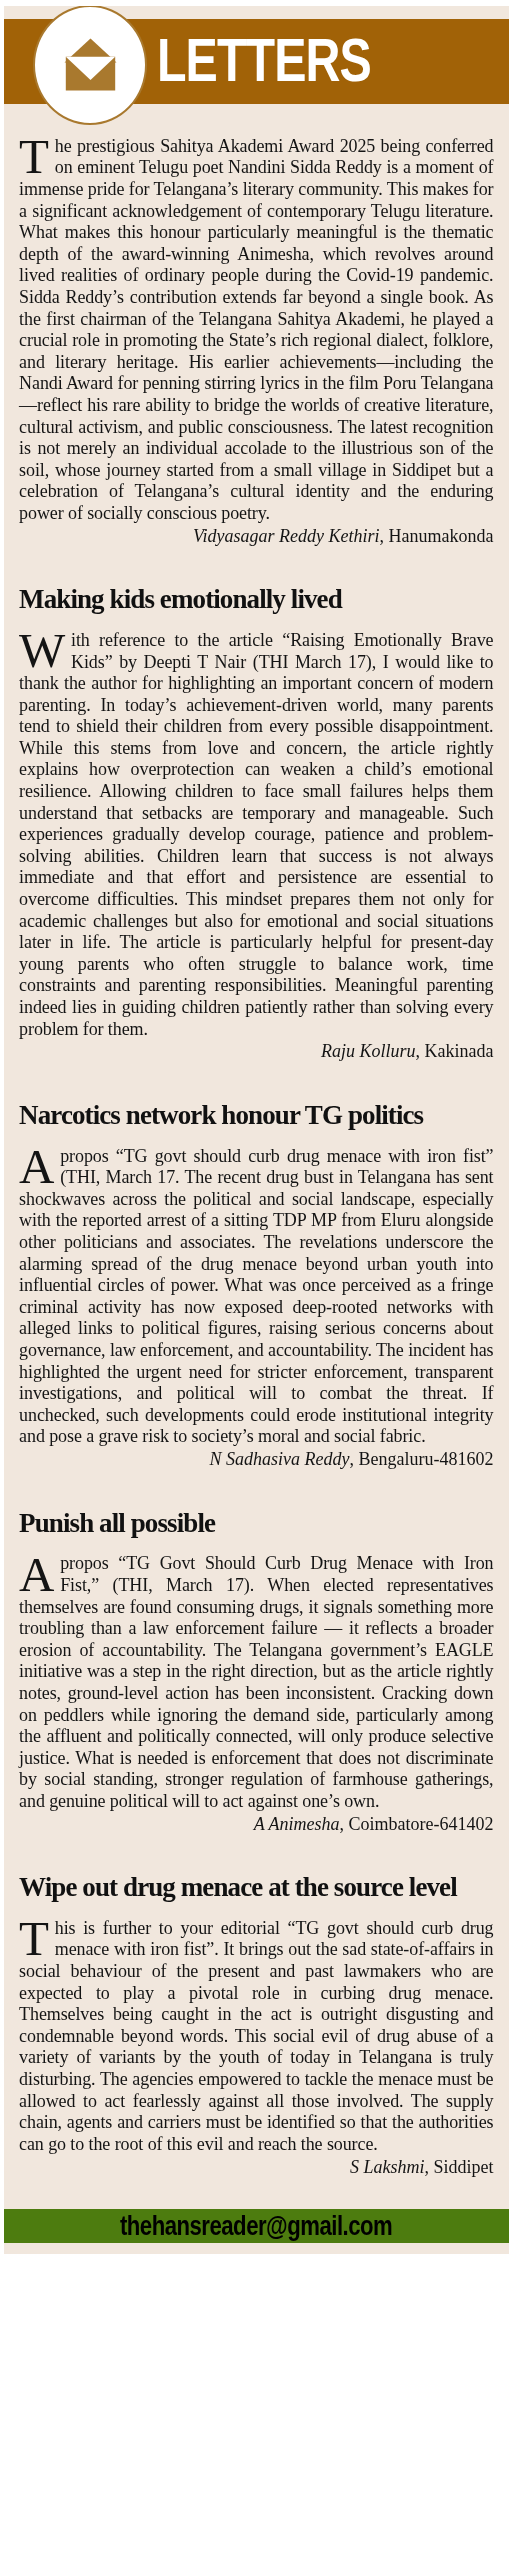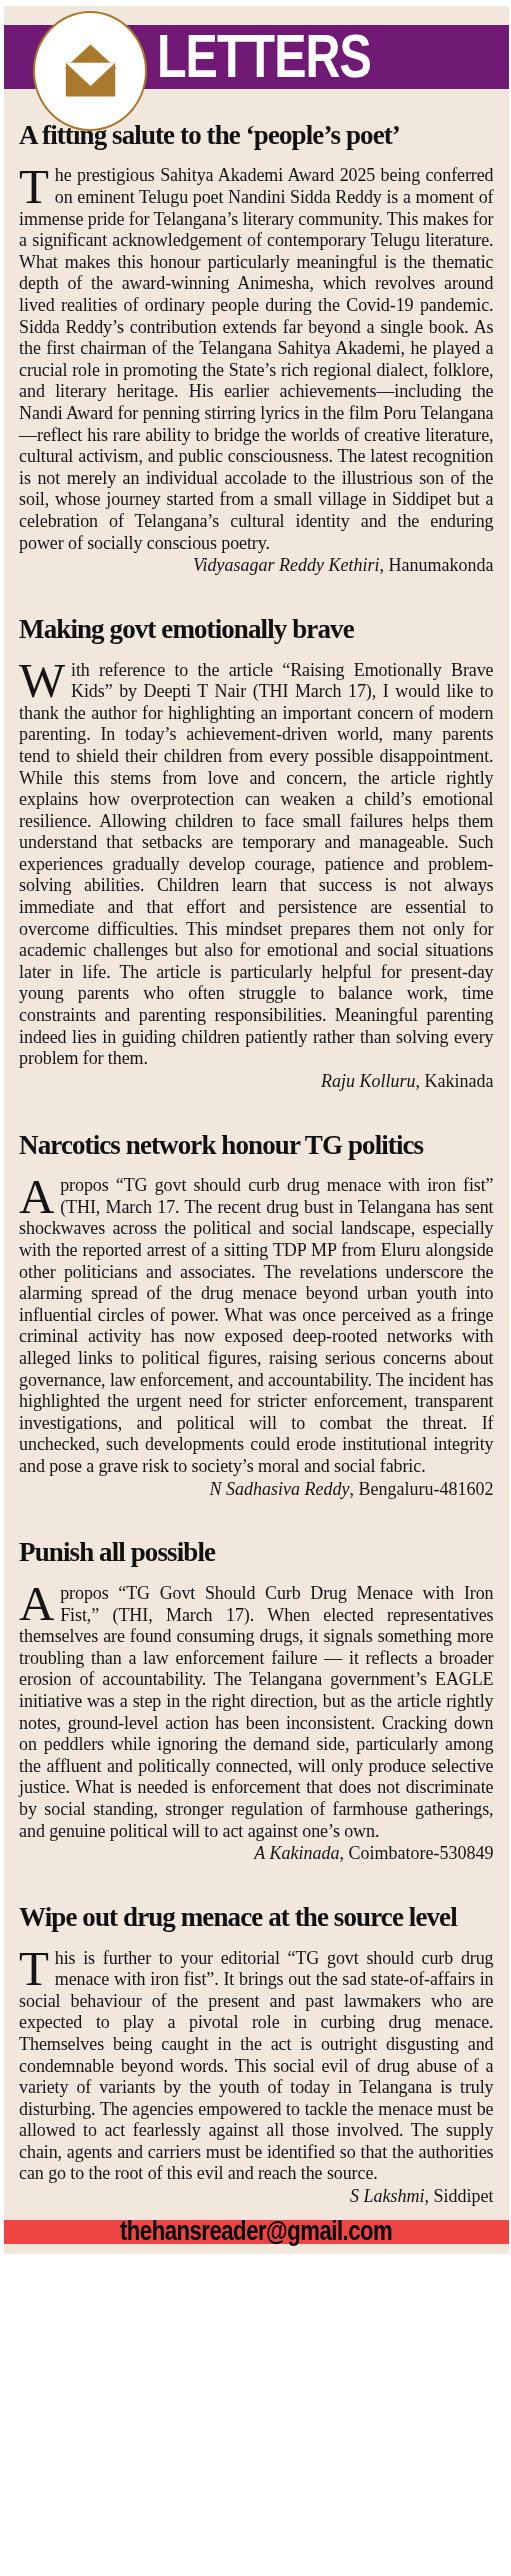--- a/index.html
+++ b/index.html
@@ -10,23 +10,23 @@
   }
   .page {
     background: #F1E7DD;
     margin: 5.8px 3.5px 0 4.1px;
     padding: 0 15px 10.5px 15px;
     overflow: hidden;
   }
   
   .band {
     position: relative;
-    margin: 19px -15px 0 -15px;
-    height: 64px;
-    background: #701a75;
+    margin: 13px -15px 0 -15px;
+    height: 85px;
+    background: #a16207;
   }
   .badge {
     position: absolute;
     left: 29px;
     top: -14px;
     width: 114px;
     height: 120px;
     border-radius: 50%;
     background: #ffffff;
     border: 2.9px solid #A9792E;
@@ -78,23 +78,23 @@
   }
   .signature {
     margin: 1.2px 0 0 0;
     font-size: 18px;
     line-height: 21.6px;
     text-align: right;
   }
   .sig-name { font-style: italic; }
   
   .footer-strip {
-    margin: 12px -15px 0 -15px;
-    height: 24px;
-    background: #ef4444;
+    margin: 31px -15px 0 -15px;
+    height: 34px;
+    background: #4d7c0f;
     display: flex;
     align-items: center;
     justify-content: center;
   }
   .footer-email {
     font-family: "Liberation Sans", sans-serif;
     font-weight: 700;
     font-size: 27px;
     letter-spacing: -0.6px;
     color: #000000;
@@ -114,41 +114,40 @@
         <polygon points="50,10 90,47 10,47" fill="#A9792E"></polygon>
         <rect x="12" y="38" width="76" height="52" fill="#A9792E"></rect>
         <polygon points="12,38 88,38 50,74" fill="#ffffff"></polygon>
       </svg>
     </div>
     <span class="band-title">LETTERS</span>
   </div>
 
   <div class="letters">
   <section class="letter">
-    <h2 class="headline">A fitting salute to the ‘people’s poet’</h2>
     <p class="body-text"><span class="dropcap">T</span><span>he prestigious Sahitya Akademi Award 2025 being conferred on eminent Telugu poet Nandini Sidda Reddy is a moment of immense pride for Telangana’s literary community. This makes for a significant acknowledgement of contemporary Telugu literature. What makes this honour particularly meaningful is the thematic depth of the award-winning Animesha, which revolves around lived realities of ordinary people during the Covid-19 pandemic. Sidda Reddy’s contribution extends far beyond a single book. As the first chairman of the Telangana Sahitya Akademi, he played a crucial role in promoting the State’s rich regional dialect, folklore, and literary heritage. His earlier achievements—including the Nandi Award for penning stirring lyrics in the film Poru Telangana—reflect his rare ability to bridge the worlds of creative literature, cultural activism, and public consciousness. The latest recognition is not merely an individual accolade to the illustrious son of the soil, whose journey started from a small village in Siddipet but a celebration of Telangana’s cultural identity and the enduring power of socially conscious poetry.</span></p>
     <p class="signature"><span class="sig-name">Vidyasagar Reddy Kethiri</span><span>, </span><span>Hanumakonda</span></p>
   </section>
 
   <section class="letter">
-    <h2 class="headline">Making govt emotionally brave</h2>
+    <h2 class="headline">Making kids emotionally lived</h2>
     <p class="body-text"><span class="dropcap">W</span><span>ith reference to the article “Raising Emotionally Brave Kids” by Deepti T Nair (THI March 17), I would like to thank the author for highlighting an important concern of modern parenting. In today’s achievement-driven world, many parents tend to shield their children from every possible disappointment. While this stems from love and concern, the article rightly explains how overprotection can weaken a child’s emotional resilience. Allowing children to face small failures helps them understand that setbacks are temporary and manageable. Such experiences gradually develop courage, patience and problem-solving abilities. Children learn that success is not always immediate and that effort and persistence are essential to overcome difficulties. This mindset prepares them not only for academic challenges but also for emotional and social situations later in life. The article is particularly helpful for present-day young parents who often struggle to balance work, time constraints and parenting responsibilities. Meaningful parenting indeed lies in guiding children patiently rather than solving every problem for them.</span></p>
     <p class="signature"><span class="sig-name">Raju Kolluru</span><span>, </span><span>Kakinada</span></p>
   </section>
 
   <section class="letter">
     <h2 class="headline">Narcotics network honour TG politics</h2>
     <p class="body-text"><span class="dropcap">A</span><span>propos “TG govt should curb drug menace with iron fist” (THI, March 17. The recent drug bust in Telangana has sent shockwaves across the political and social landscape, especially with the reported arrest of a sitting TDP MP from Eluru alongside other politicians and associates. The revelations underscore the alarming spread of the drug menace beyond urban youth into influential circles of power. What was once perceived as a fringe criminal activity has now exposed deep-rooted networks with alleged links to political figures, raising serious concerns about governance, law enforcement, and accountability. The incident has highlighted the urgent need for stricter enforcement, transparent investigations, and political will to combat the threat. If unchecked, such developments could erode institutional integrity and pose a grave risk to society’s moral and social fabric.</span></p>
     <p class="signature"><span class="sig-name">N Sadhasiva Reddy</span><span>, </span><span>Bengaluru-481602</span></p>
   </section>
 
   <section class="letter">
     <h2 class="headline">Punish all possible</h2>
     <p class="body-text"><span class="dropcap">A</span><span>propos “TG Govt Should Curb Drug Menace with Iron Fist,” (THI, March 17). When elected representatives themselves are found consuming drugs, it signals something more troubling than a law enforcement failure — it reflects a broader erosion of accountability. The Telangana government’s EAGLE initiative was a step in the right direction, but as the article rightly notes, ground-level action has been inconsistent. Cracking down on peddlers while ignoring the demand side, particularly among the affluent and politically connected, will only produce selective justice. What is needed is enforcement that does not discriminate by social standing, stronger regulation of farmhouse gatherings, and genuine political will to act against one’s own.</span></p>
-    <p class="signature"><span class="sig-name">A Kakinada</span><span>, </span><span>Coimbatore-530849</span></p>
+    <p class="signature"><span class="sig-name">A Animesha</span><span>, </span><span>Coimbatore-641402</span></p>
   </section>
 
   <section class="letter">
     <h2 class="headline">Wipe out drug menace at the source level</h2>
     <p class="body-text"><span class="dropcap">T</span><span>his is further to your editorial “TG govt should curb drug menace with iron fist”. It brings out the sad state-of-affairs in social behaviour of the present and past lawmakers who are expected to play a pivotal role in curbing drug menace. Themselves being caught in the act is outright disgusting and condemnable beyond words. This social evil of drug abuse of a variety of variants by the youth of today in Telangana is truly disturbing. The agencies empowered to tackle the menace must be allowed to act fearlessly against all those involved. The supply chain, agents and carriers must be identified so that the authorities can go to the root of this evil and reach the source.</span></p>
     <p class="signature"><span class="sig-name">S Lakshmi</span><span>, </span><span>Siddipet</span></p>
   </section>
 </div>
 
   <div class="footer-strip">

